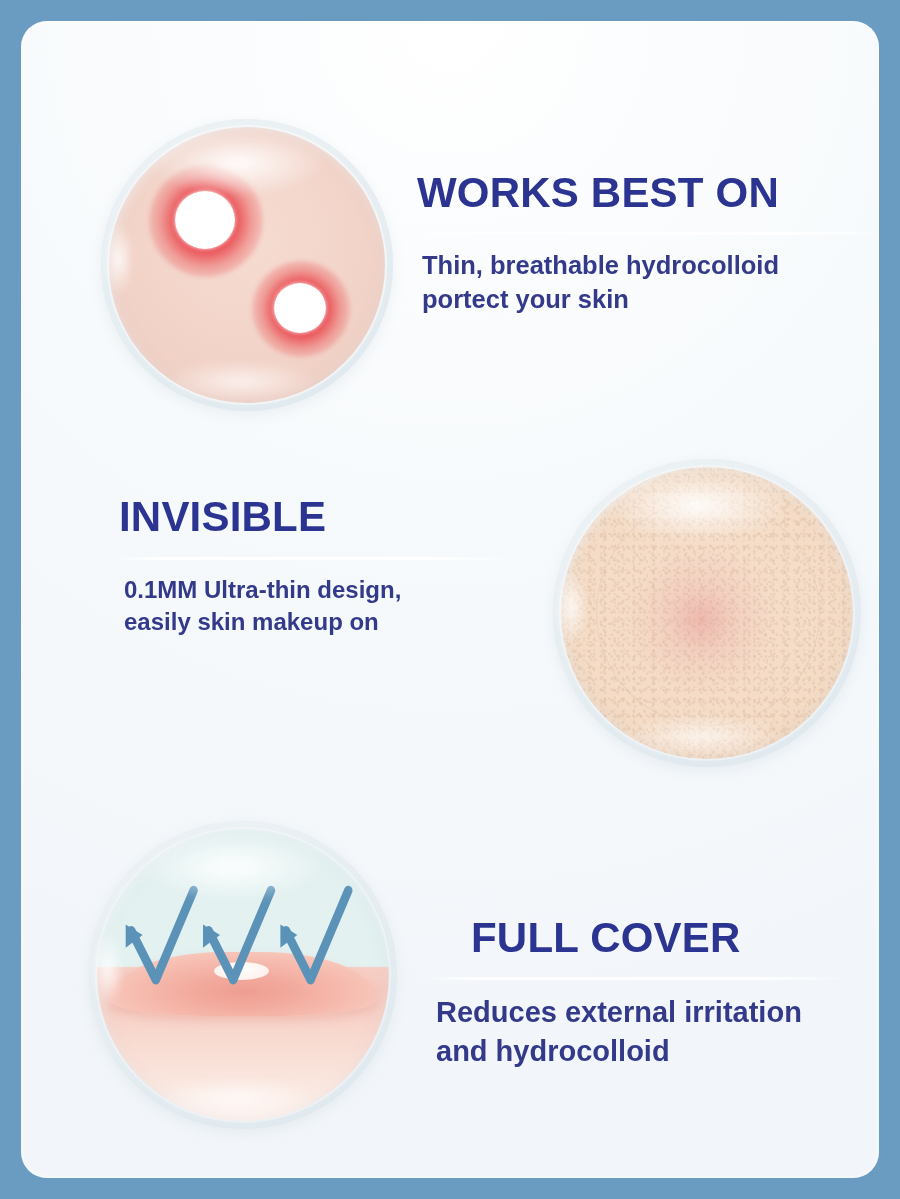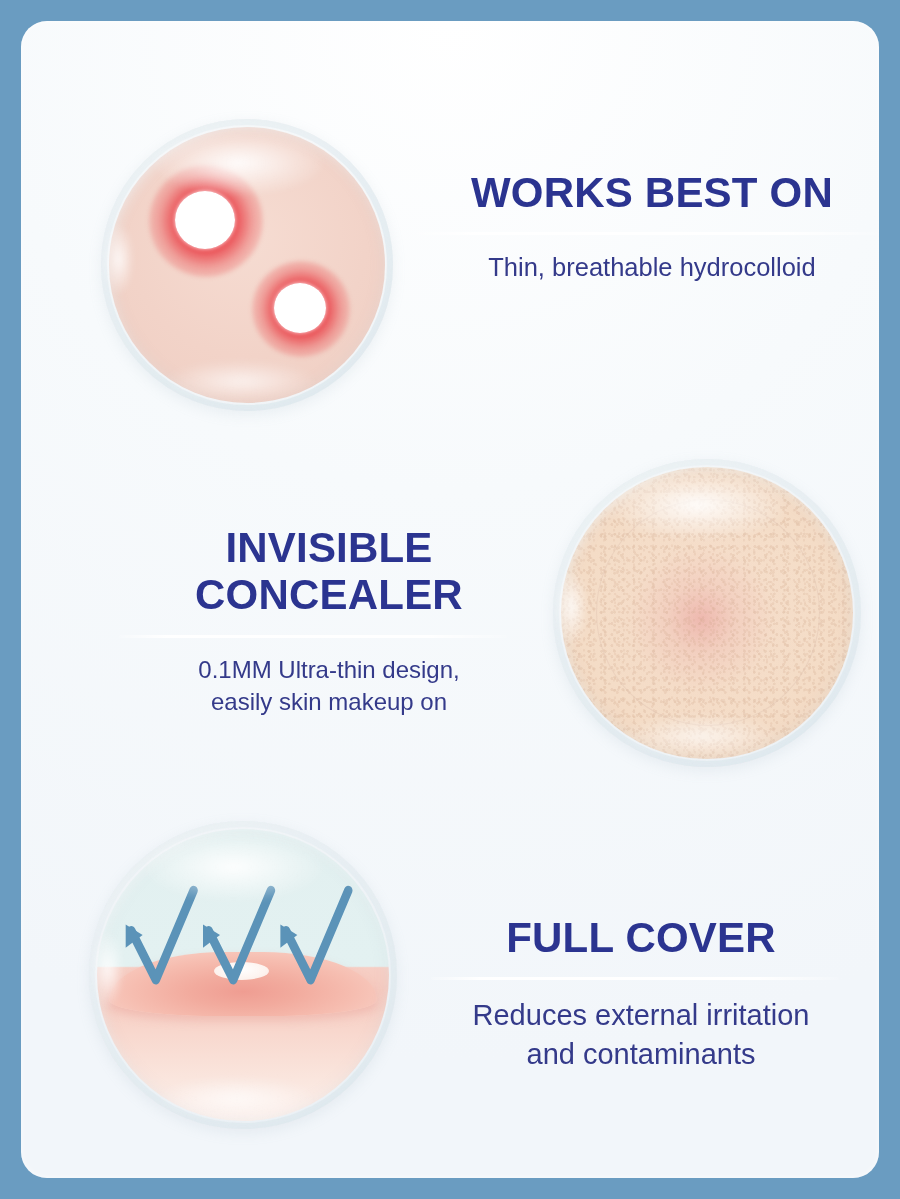--- a/index.html
+++ b/index.html
@@ -10,21 +10,20 @@
   body {
     font-family: "Liberation Sans", sans-serif;
   }
 
   #poster {
     position: relative;
     width: 900px;
     height: 1199px;
     background: #6a9cc1;
     overflow: hidden;
-    text-align: center;
   }
 
   
   .panel {
     position: absolute;
     left: 21px;
     top: 21px;
     width: 858px;
     height: 1157px;
     border-radius: 26px;
@@ -225,39 +224,39 @@
   }
   .divider {
     height: 3px;
     border-radius: 2px;
     background: linear-gradient(90deg, rgba(255,255,255,0.15) 0%, #ffffff 12%, #ffffff 80%, rgba(255,255,255,0.1) 100%);
     margin: 14px 0 13px 0;
   }
   .body-text {
     color: #343a8a;
     line-height: 1.33;
-    margin: 16px;
-    font-weight: normal;
+    margin: 5px;
+    font-weight: bold;
   }
 
   
   #block-surface { left: 396px; top: 148px; width: 470px; }
   #block-surface .heading { font-size: 42px; }
   #block-surface .divider { width: 462px; margin-top: 16px; margin-bottom: 14px; }
   #block-surface .body-text { font-size: 25.5px; }
 
   
-  #block-invisible { left: 98px; top: 503px; width: 420px; }
+  #block-invisible { left: 98px; top: 472px; width: 420px; }
   #block-invisible .heading { font-size: 42px; }
   #block-invisible .divider { width: 388px; margin-top: 17px; margin-bottom: 14px; }
   #block-invisible .body-text { font-size: 24px; }
 
   
   #block-fullcover { left: 410px; top: 893px; width: 420px; }
-  #block-fullcover .heading { font-size: 42px; }
+  #block-fullcover .heading { font-size: 42px; margin-left: 40px; }
   #block-fullcover .divider { width: 408px; margin-top: 16px; margin-bottom: 13px; }
   #block-fullcover .body-text { font-size: 29px; }
 </style>
 </head>
 <body>
 
 <div id="poster">
   <div class="panel">
 
     <div class="dome" id="circle-blemish">
@@ -274,27 +273,27 @@
       <div class="spec-bot"></div>
     </div>
 
     <div class="txt" id="block-surface">
       <h2 class="heading">
         <span>WORKS BEST ON</span><br>
       </h2>
       <div class="divider"></div>
       <p class="body-text">
         <span>Thin, breathable hydrocolloid</span><br>
+        <span>portect your skin</span>
       </p>
     </div>
 
     <div class="txt" id="block-invisible">
       <h2 class="heading">
         <span>INVISIBLE</span><br>
-        <span>CONCEALER</span>
       </h2>
       <div class="divider"></div>
       <p class="body-text">
         <span>0.1MM Ultra-thin design,</span><br>
         <span>easily skin makeup on</span>
       </p>
     </div>
 
     <div class="dome" id="circle-concealer">
       <div class="disc">
@@ -332,18 +331,18 @@
       <div class="spec-bot"></div>
     </div>
 
     <div class="txt" id="block-fullcover">
       <h2 class="heading">
         <span>FULL COVER</span>
       </h2>
       <div class="divider"></div>
       <p class="body-text">
         <span>Reduces external irritation</span><br>
-        <span>and contaminants</span>
+        <span>and hydrocolloid</span>
       </p>
     </div>
 
   </div>
 </div>
 
 </body></html>

